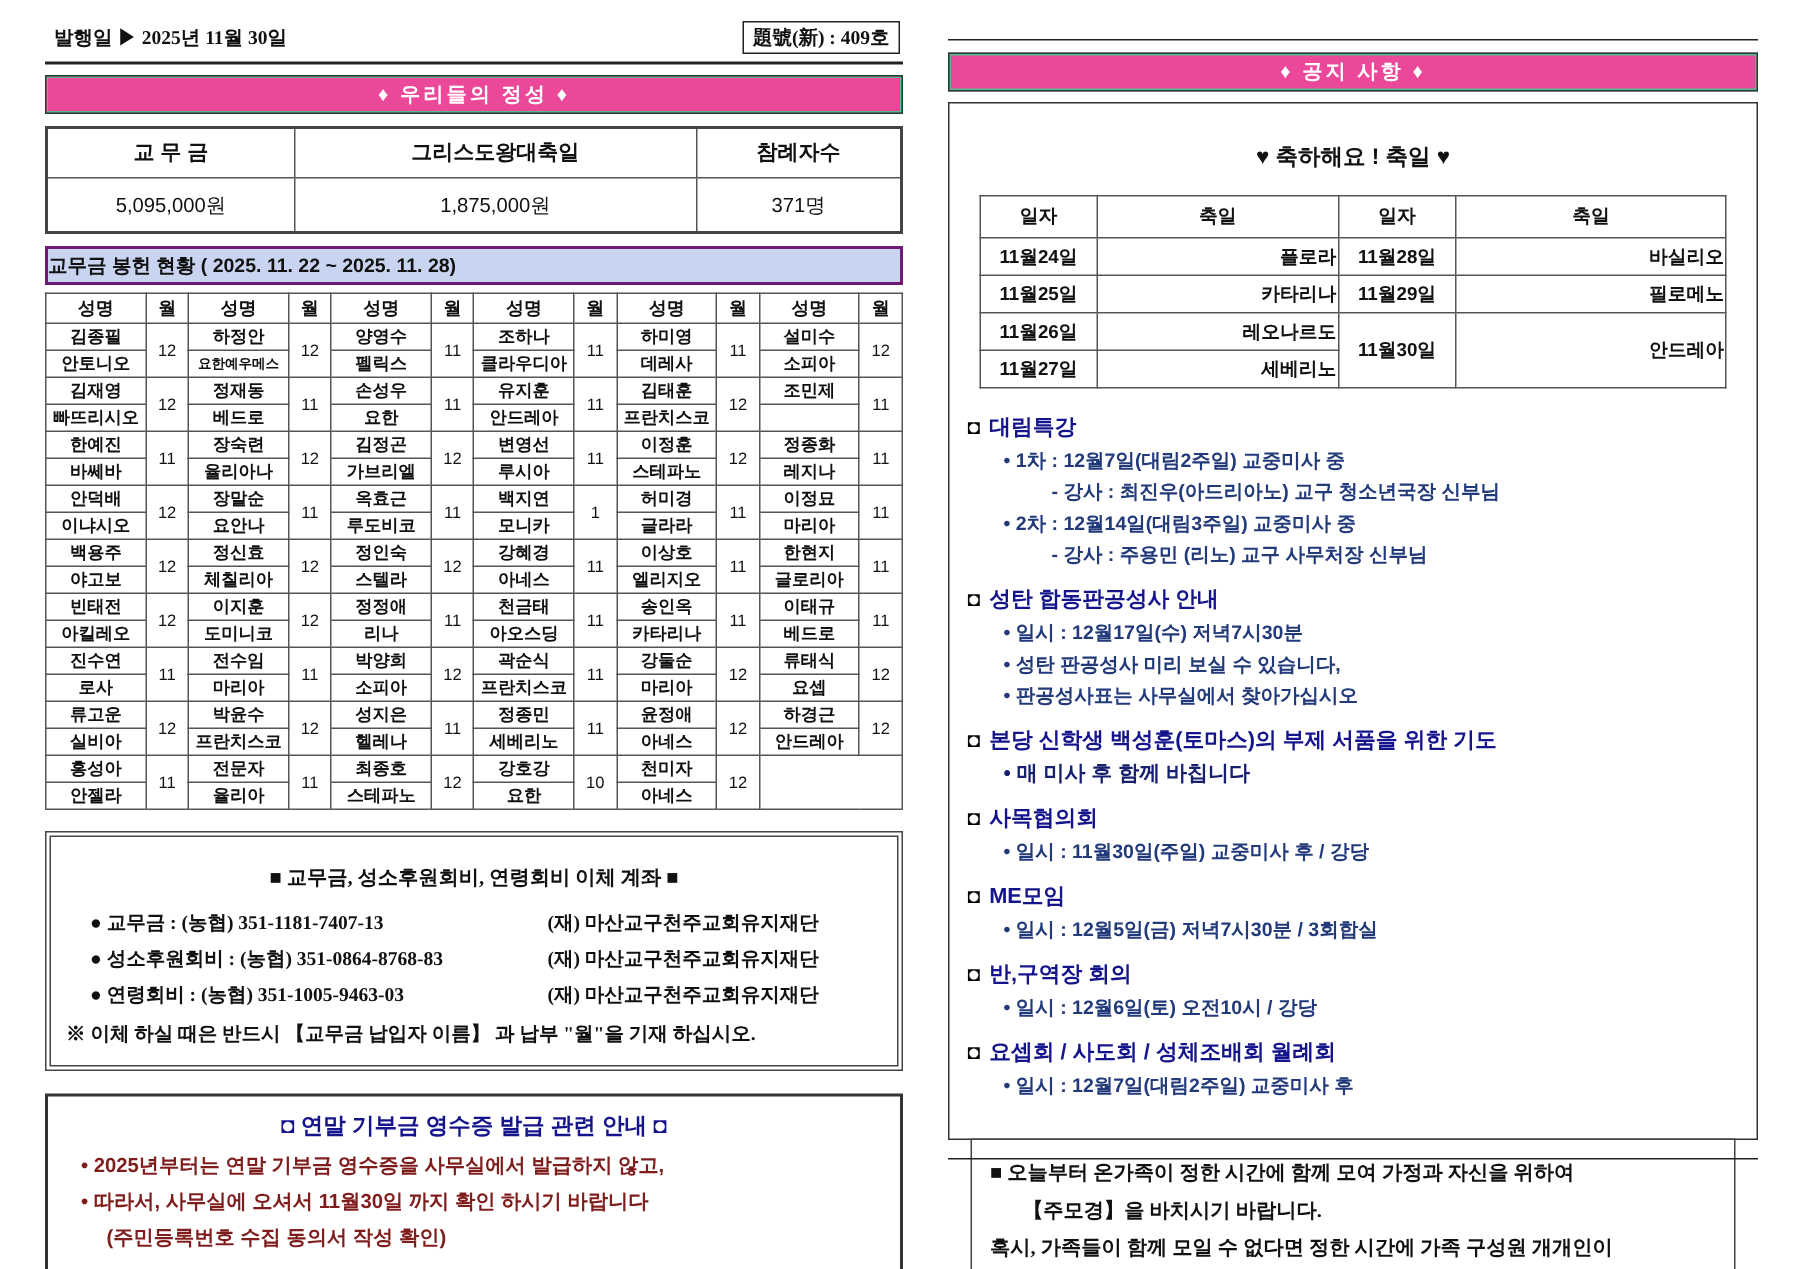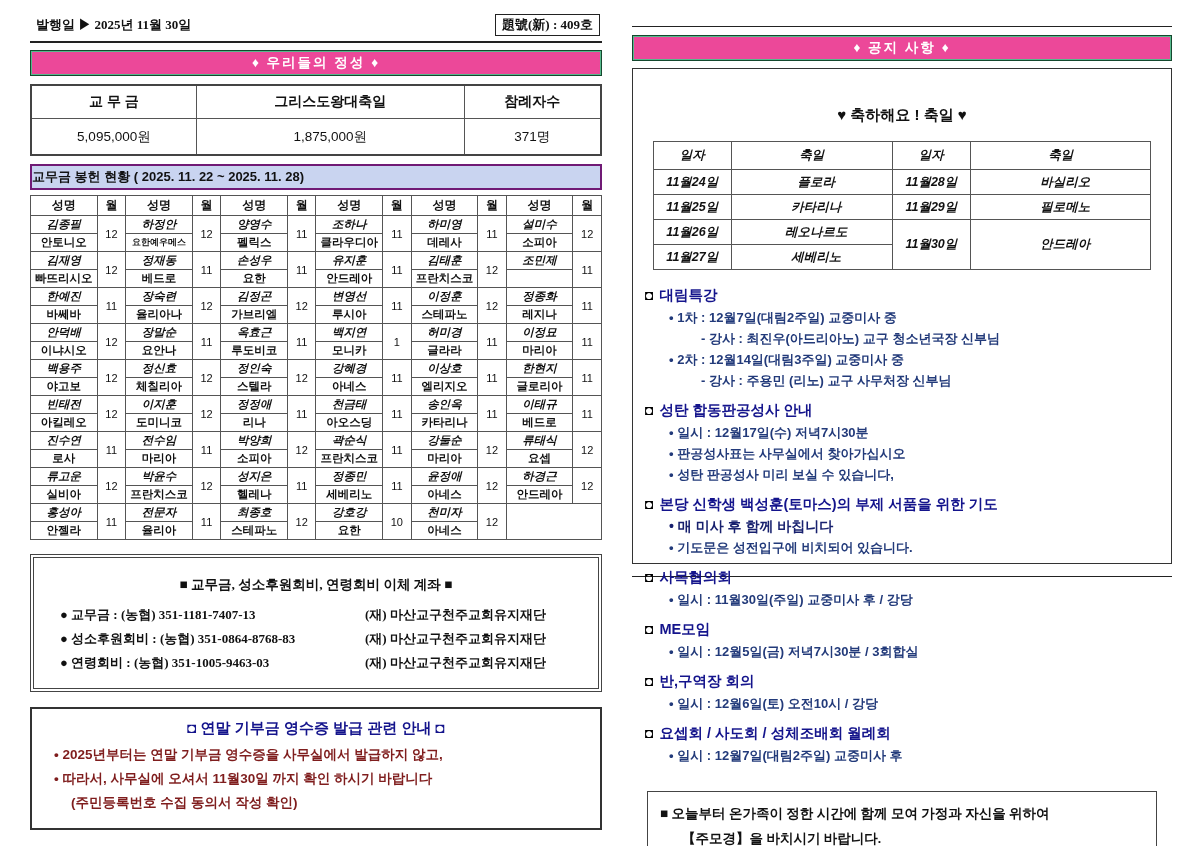--- a/index.html
+++ b/index.html
@@ -22,46 +22,46 @@
   table{border-collapse:collapse;}
   .offering{margin-top:8px;width:100%;border:2px solid #444;}
   .offering td{border:1px solid #555;text-align:center;}
   .offering .oh{height:30px;font-weight:bold;font-size:14px;}
   .offering .ov{height:33px;font-size:13.5px;}
   .donation-title{margin-top:8px;background:#c9d4f0;border:2px solid #701a75;
     font-weight:bold;font-size:13px;padding:2px 0;}
   .donation{margin-top:5px;width:100%;table-layout:fixed;border:1.5px solid #444;}
   .donation td,.donation th{border:1px solid #555;text-align:center;overflow:hidden;white-space:nowrap;}
   .donation th{font-size:12px;height:17px;font-weight:bold;}
-  .donation .nm{font-size:11.5px;font-weight:bold;height:15px;font-style:italic;}
+  .donation .nm{font-size:11.5px;font-weight:bold;height:15px;}
   .donation .bp{font-size:11.5px;font-weight:bold;height:15px;}
   .donation .bp.small{font-size:9px;}
   .donation .mo{font-size:11px;}
   .donation .empty{border:1px solid #555;}
   .box1{margin-top:14px;border:4px double #444;padding:12px 8px 10px;
     font-family:"Liberation Serif", serif;}
   .box1-title{text-align:center;font-weight:bold;font-size:13.5px;margin:6px 0 12px;}
   .acct-line{display:flex;font-size:13px;font-weight:bold;margin:6px 0 6px 18px;}
   .acct-left{min-width:305px;}
   .acct-note{font-size:13px;font-weight:bold;margin:8px 0 2px 2px;}
   .box2{margin-top:15px;border:2px solid #333;padding:8px 8px 10px;}
   .box2-title{text-align:center;font-weight:bold;font-size:15px;color:#14148c;margin:2px 0 8px;}
   .box2 .b-line{color:#7f1d1d;font-size:13.5px;font-weight:bold;margin:6px 0 6px 14px;}
   .box2 .b-cont{margin-left:31px;}
   .bottom-rule{border-top:1.5px solid #222;margin-top:12px;}
 
   
   .top-rule{border-top:1.5px solid #222;margin:14px 0 8px;}
-  .big-box{margin-top:7px;border:1.5px solid #333;padding:29px 12px 10px;height:496px;box-sizing:border-box;}
+  .big-box{margin-top:7px;border:1.5px solid #333;padding:18px 12px 10px;height:692px;box-sizing:border-box;}
   .feast-title{text-align:center;font-weight:bold;font-size:15px;margin:8px 0 16px;}
-  .feast{width:97%;margin:0 auto;table-layout:fixed;border:1.5px solid #444;font-style:italic;}
+  .feast{width:97%;margin:0 auto;table-layout:fixed;border:1.5px solid #444;}
   .feast td,.feast th{border:1px solid #555;font-size:12.5px;}
   .feast th{height:25px;font-weight:bold;text-align:center;}
   .feast .fd{height:22px;text-align:center;font-weight:bold;}
-  .feast .ff{height:22px;text-align:center;padding-left:10px;font-weight:bold;}
+  .feast .ff{height:22px;text-align:right;padding-left:10px;font-weight:bold;}
   .ann{margin-top:16px;}
   .ann-title{color:#14148c;font-weight:bold;font-size:14.5px;margin:11px 0 4px;}
   .ann-title .sq{color:#000;margin-right:6px;font-size:14px;}
   .ann-line{color:#223a7a;font-size:13px;font-weight:bold;margin:3px 0 3px 24px;}
   .ann-line.lvl2{margin-left:56px;}
   .ann-line.big{font-size:14px;color:#17206e;}
   .family-box{border:1.5px solid #444;margin:26px 2px 0;padding:10px 12px;
     font-family:"Liberation Serif", serif;font-size:13.5px;font-weight:bold;line-height:1.85;}
   .family-box .ind{margin-left:22px;}
 </style>
@@ -319,20 +319,21 @@
         </div>
         <div class="acct-line">
           <span class="acct-left">● 성소후원회비 : (농협) 351-0864-8768-83</span>
           <span>(재) 마산교구천주교회유지재단</span>
         </div>
         <div class="acct-line">
           <span class="acct-left">● 연령회비 : (농협) 351-1005-9463-03</span>
           <span>(재) 마산교구천주교회유지재단</span>
         </div>
       </div>
+    <div class="acct-note">※ 이체 하실 때은 반드시 【교무금 납입자 이름】 과 납부 "월"을 기재 하십시오.</div>
   </div>
 
   <div class="box2">
     <div class="box2-title">◘ 연말 기부금 영수증 발급 관련 안내 ◘</div>
     <div id="receipt-lines">
         <div class="b-line">•  2025년부터는 연말 기부금 영수증을 사무실에서 발급하지 않고,</div>
         <div class="b-line">•  따라서, 사무실에 오셔서 11월30일 까지 확인 하시기 바랍니다</div>
         <div class="b-line b-cont">(주민등록번호 수집 동의서 작성 확인)</div>
       </div>
   </div>
@@ -382,25 +383,24 @@
     </table>
 
     <div class="ann" id="announcements">
         <div class="ann-title"><span class="sq">◘</span><span>대림특강</span></div>
         <div class="ann-line">• 1차 : 12월7일(대림2주일) 교중미사 중</div>
         <div class="ann-line lvl2">- 강사 : 최진우(아드리아노) 교구 청소년국장 신부님</div>
         <div class="ann-line">• 2차 : 12월14일(대림3주일) 교중미사 중</div>
         <div class="ann-line lvl2">- 강사 : 주용민 (리노) 교구 사무처장 신부님</div>
         <div class="ann-title"><span class="sq">◘</span><span>성탄 합동판공성사 안내</span></div>
         <div class="ann-line">• 일시 : 12월17일(수) 저녁7시30분</div>
+        <div class="ann-line">• 성탄 판공성사 미리 보실 수 있습니다,</div>
         <div class="ann-line">• 판공성사표는 사무실에서 찾아가십시오</div>
-        <div class="ann-line">• 성탄 판공성사 미리 보실 수 있습니다,</div>
         <div class="ann-title"><span class="sq">◘</span><span>본당 신학생 백성훈(토마스)의 부제 서품을 위한 기도</span></div>
         <div class="ann-line big">• 매 미사 후 함께 바칩니다</div>
-        <div class="ann-line">• 기도문은 성전입구에 비치되어 있습니다.</div>
         <div class="ann-title"><span class="sq">◘</span><span>사목협의회</span></div>
         <div class="ann-line">• 일시 : 11월30일(주일) 교중미사 후 / 강당</div>
         <div class="ann-title"><span class="sq">◘</span><span>ME모임</span></div>
         <div class="ann-line">• 일시 : 12월5일(금) 저녁7시30분 / 3회합실</div>
         <div class="ann-title"><span class="sq">◘</span><span>반,구역장 회의</span></div>
         <div class="ann-line">• 일시 : 12월6일(토) 오전10시 / 강당</div>
         <div class="ann-title"><span class="sq">◘</span><span>요셉회 / 사도회 / 성체조배회 월례회</span></div>
         <div class="ann-line">• 일시 : 12월7일(대림2주일) 교중미사 후</div>
       </div>
 

